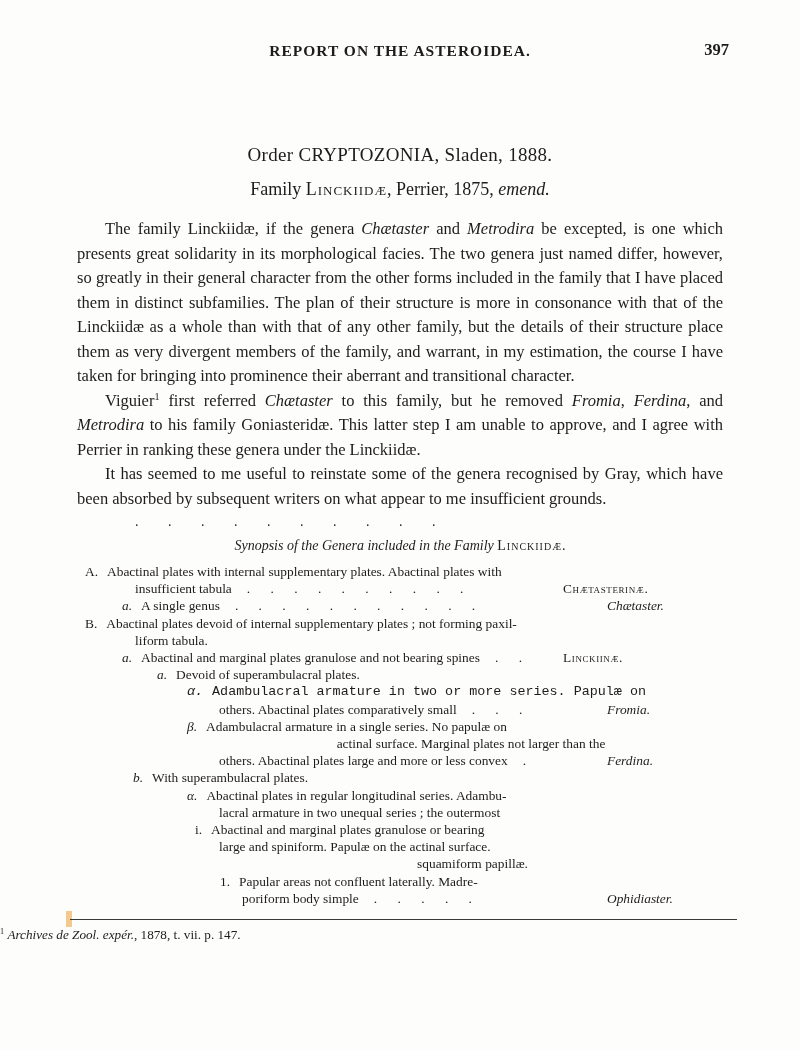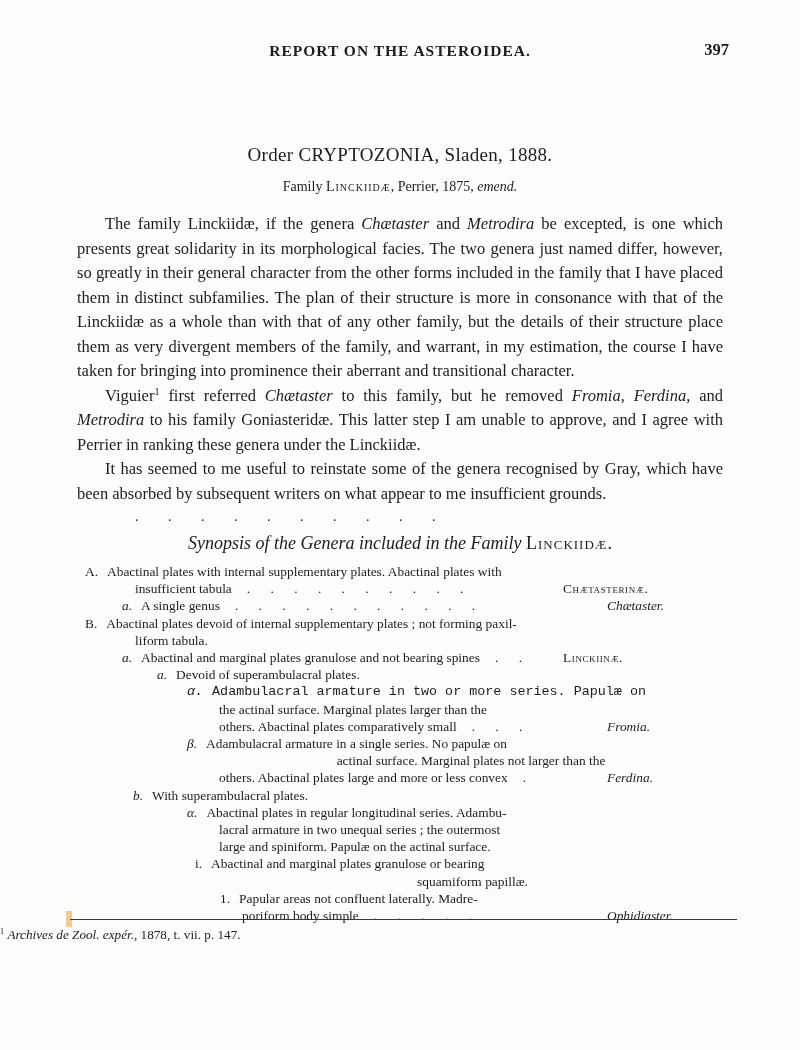--- a/index.html
+++ b/index.html
@@ -7,28 +7,28 @@
   .page{
     position:relative;box-sizing:border-box;width:800px;height:1050px;
     background:#fdfdfb;color:#1e1c1a;
     font-family:"Liberation Serif",serif;
   }
   .content{box-sizing:border-box;padding:42px 77px 0 77px;}
   .running-head{position:relative;height:22px;font-size:15.5px;letter-spacing:1px;}
   .head-title{position:absolute;left:0;right:0;text-align:center;font-weight:bold;}
   .page-number{position:absolute;right:-6px;top:-2px;font-weight:bold;font-size:16.5px;letter-spacing:0;}
   .order-title{margin:80px 0 0;text-align:center;font-size:19px;font-weight:400;letter-spacing:.3px;}
-  .family-title{margin:13px 0 0;text-align:center;font-size:14px;font-weight:400;}
+  .family-title{margin:13px 0 0;text-align:center;font-size:18px;font-weight:400;}
   .paragraphs{margin-top:17px;text-align:justify;font-size:16.5px;line-height:24.5px;}
   .paragraphs p{margin:0;text-indent:28px;}
   .it{font-style:italic;}
   .sc{font-variant:small-caps;letter-spacing:1px;}
   sup{font-size:.62em;line-height:0;vertical-align:super;}
   .dots-row{margin-top:3px;height:16px;padding-left:58px;word-spacing:26px;font-size:14px;}
-  .synopsis-title{margin:8px 0 9px;text-align:center;font-size:18px;font-weight:400;}
+  .synopsis-title{margin:8px 0 9px;text-align:center;font-size:14px;font-weight:400;}
   .synopsis{font-size:13.4px;line-height:17.2px;}
   .syn-line{position:relative;white-space:nowrap;}
   .syn-marker{display:inline-block;margin-right:9px;}
   .syn-marker.it{font-style:italic;}
   .leader{word-spacing:17px;margin-left:15px;}
   .syn-label{position:absolute;top:0;white-space:nowrap;}
   .syn-label.sc{left:486px;font-variant:small-caps;letter-spacing:.6px;}
   .syn-label.it{left:530px;font-style:italic;}
   .foot-rule{position:absolute;top:919px;left:70px;width:667px;border-top:1.5px solid #3a3a3a;}
   .artifact{position:absolute;top:911px;left:66px;width:6px;height:16px;background:#f4c98e;}
@@ -60,30 +60,29 @@
 
     <div class="synopsis" id="synopsis">
         <div class="syn-line" style="padding-left: 8px;"><span class="syn-marker">A.</span><span>Abactinal plates with internal supplementary plates. Abactinal plates with</span></div>
         <div class="syn-line" style="padding-left: 58px;"><span>insufficient tabula</span><span class="leader">. . . . . . . . . .</span><span class="syn-label sc">Chætasterinæ.</span></div>
         <div class="syn-line" style="padding-left: 45px;"><span class="syn-marker it">a.</span><span>A single genus</span><span class="leader">. . . . . . . . . . .</span><span class="syn-label it">Chætaster.</span></div>
         <div class="syn-line" style="padding-left: 8px;"><span class="syn-marker">B.</span><span>Abactinal plates devoid of internal supplementary plates ; not forming paxil-</span></div>
         <div class="syn-line" style="padding-left: 58px;"><span>liform tabula.</span></div>
         <div class="syn-line" style="padding-left: 45px;"><span class="syn-marker it">a.</span><span>Abactinal and marginal plates granulose and not bearing spines</span><span class="leader">. .</span><span class="syn-label sc">Linckiinæ.</span></div>
         <div class="syn-line" style="padding-left: 80px;"><span class="syn-marker it">a.</span><span>Devoid of superambulacral plates.</span></div>
         <div class="syn-line" style="padding-left: 110px; font-family: Liberation Mono, monospace;"><span class="syn-marker it">α.</span><span>Adambulacral armature in two or more series. Papulæ on</span></div>
-        <div class="syn-line" style="padding-left: 142px;"><span>the actinal surface. Marginal plates larger than the</span></div>
         <div class="syn-line" style="padding-left: 142px;"><span>others. Abactinal plates comparatively small</span><span class="leader">. . .</span><span class="syn-label it">Fromia.</span></div>
         <div class="syn-line" style="padding-left: 110px;"><span class="syn-marker it">β.</span><span>Adambulacral armature in a single series. No papulæ on</span></div>
         <div class="syn-line" style="padding-left: 142px; text-align: center;"><span>actinal surface. Marginal plates not larger than the</span></div>
         <div class="syn-line" style="padding-left: 142px;"><span>others. Abactinal plates large and more or less convex</span><span class="leader">.</span><span class="syn-label it">Ferdina.</span></div>
         <div class="syn-line" style="padding-left: 56px;"><span class="syn-marker it">b.</span><span>With superambulacral plates.</span></div>
         <div class="syn-line" style="padding-left: 110px;"><span class="syn-marker it">α.</span><span>Abactinal plates in regular longitudinal series. Adambu-</span></div>
         <div class="syn-line" style="padding-left: 142px;"><span>lacral armature in two unequal series ; the outermost</span></div>
+        <div class="syn-line" style="padding-left: 118px;"><span class="syn-marker">i.</span><span>Abactinal and marginal plates granulose or bearing</span></div>
         <div class="syn-line" style="padding-left: 142px;"><span>large and spiniform. Papulæ on the actinal surface.</span></div>
-        <div class="syn-line" style="padding-left: 118px;"><span class="syn-marker">i.</span><span>Abactinal and marginal plates granulose or bearing</span></div>
         <div class="syn-line" style="padding-left: 145px; text-align: center;"><span>squamiform papillæ.</span></div>
         <div class="syn-line" style="padding-left: 143px;"><span class="syn-marker">1.</span><span>Papular areas not confluent laterally. Madre-</span></div>
         <div class="syn-line" style="padding-left: 165px;"><span>poriform body simple</span><span class="leader">. . . . .</span><span class="syn-label it">Ophidiaster.</span></div>
       </div>
   </div>
 
   <span class="artifact"></span>
   <div class="foot-rule"></div>
   <div class="footnote" id="footnote"><sup>1</sup><span> </span><span class="it">Archives de Zool. expér.</span><span>, 1878, t. vii. p. 147.</span></div>
 </div>

